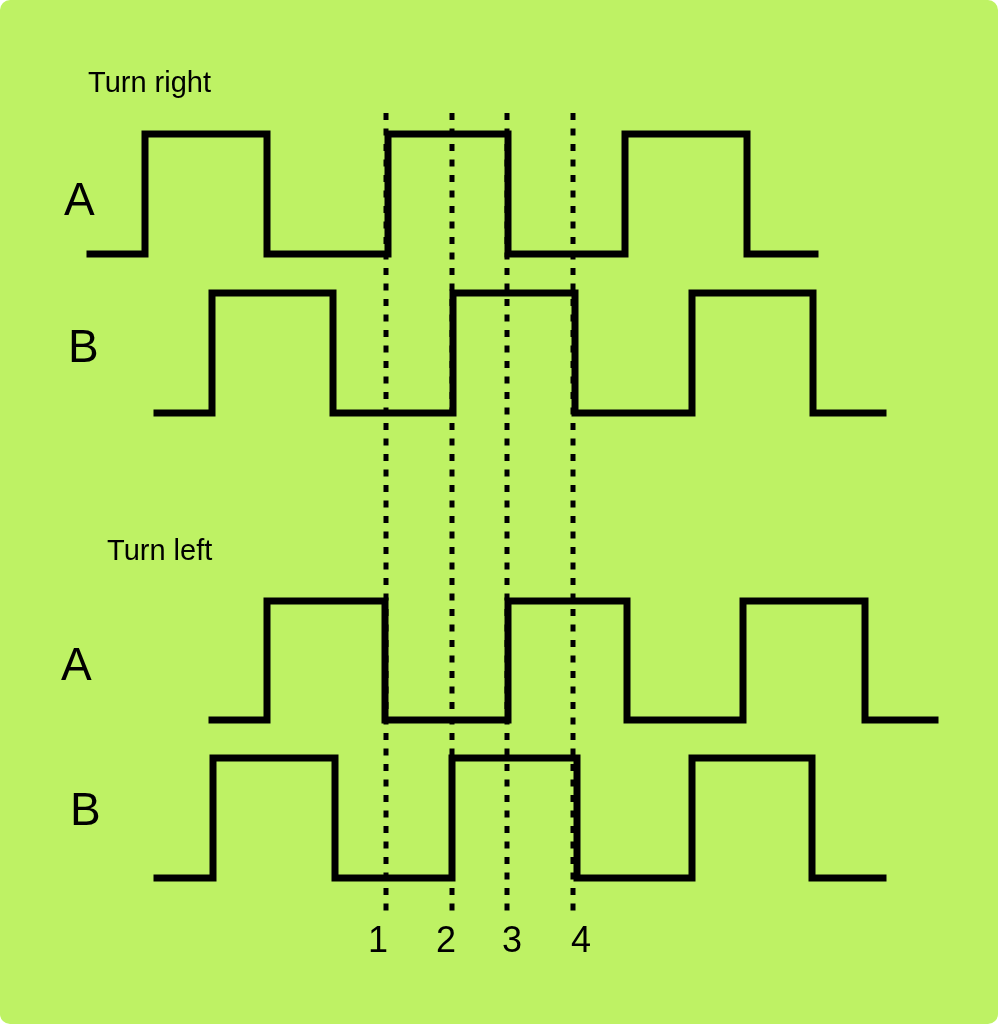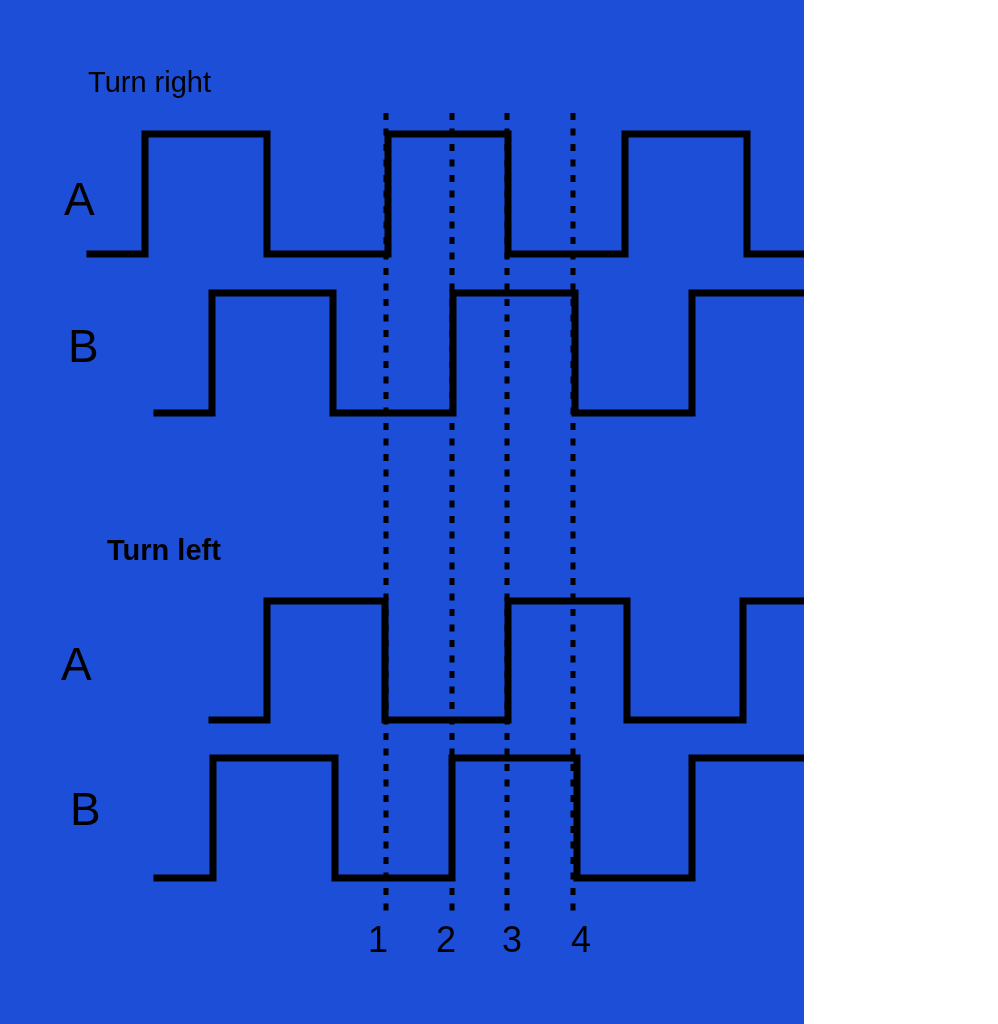--- a/index.html
+++ b/index.html
@@ -1,32 +1,33 @@
 <!DOCTYPE html>
 <html><head>
 <meta charset="utf-8">
 <style>
   * { margin: 0; padding: 0; box-sizing: border-box; }
   html, body { background: #ffffff; }
   body { font-family: "Liberation Sans", sans-serif; }
   .canvas {
     position: relative;
-    width: 804px;
+    width: 998px;
     height: 1024px;
-    background: #1d4ed8;
+    background: #bef264;
     overflow: hidden;
+    border-radius: 10px;
   }
   #wave-svg { position: absolute; left: 0; top: 0; }
   .label { position: absolute; color: #000000; line-height: 1; white-space: nowrap; }
   .title { font-size: 29px; }
   .siglabel { font-size: 46px; font-weight: 400; }
   .num { font-size: 36px; width: 26px; text-align: center; }
 
   #title-right { left: 88px;  top: 68px;  }
-  #title-left  { left: 107px; top: 536px; font-weight: bold; }
+  #title-left  { left: 107px; top: 536px; }
 
   #sig-right-a { left: 64px; top: 176px; }
   #sig-right-b { left: 68px; top: 323px; }
   #sig-left-a  { left: 61px; top: 641px; }
   #sig-left-b  { left: 70px; top: 786px; }
 
   #num-1 { left: 365px; top: 922px; }
   #num-2 { left: 433px; top: 922px; }
   #num-3 { left: 499px; top: 922px; }
   #num-4 { left: 568px; top: 922px; }

